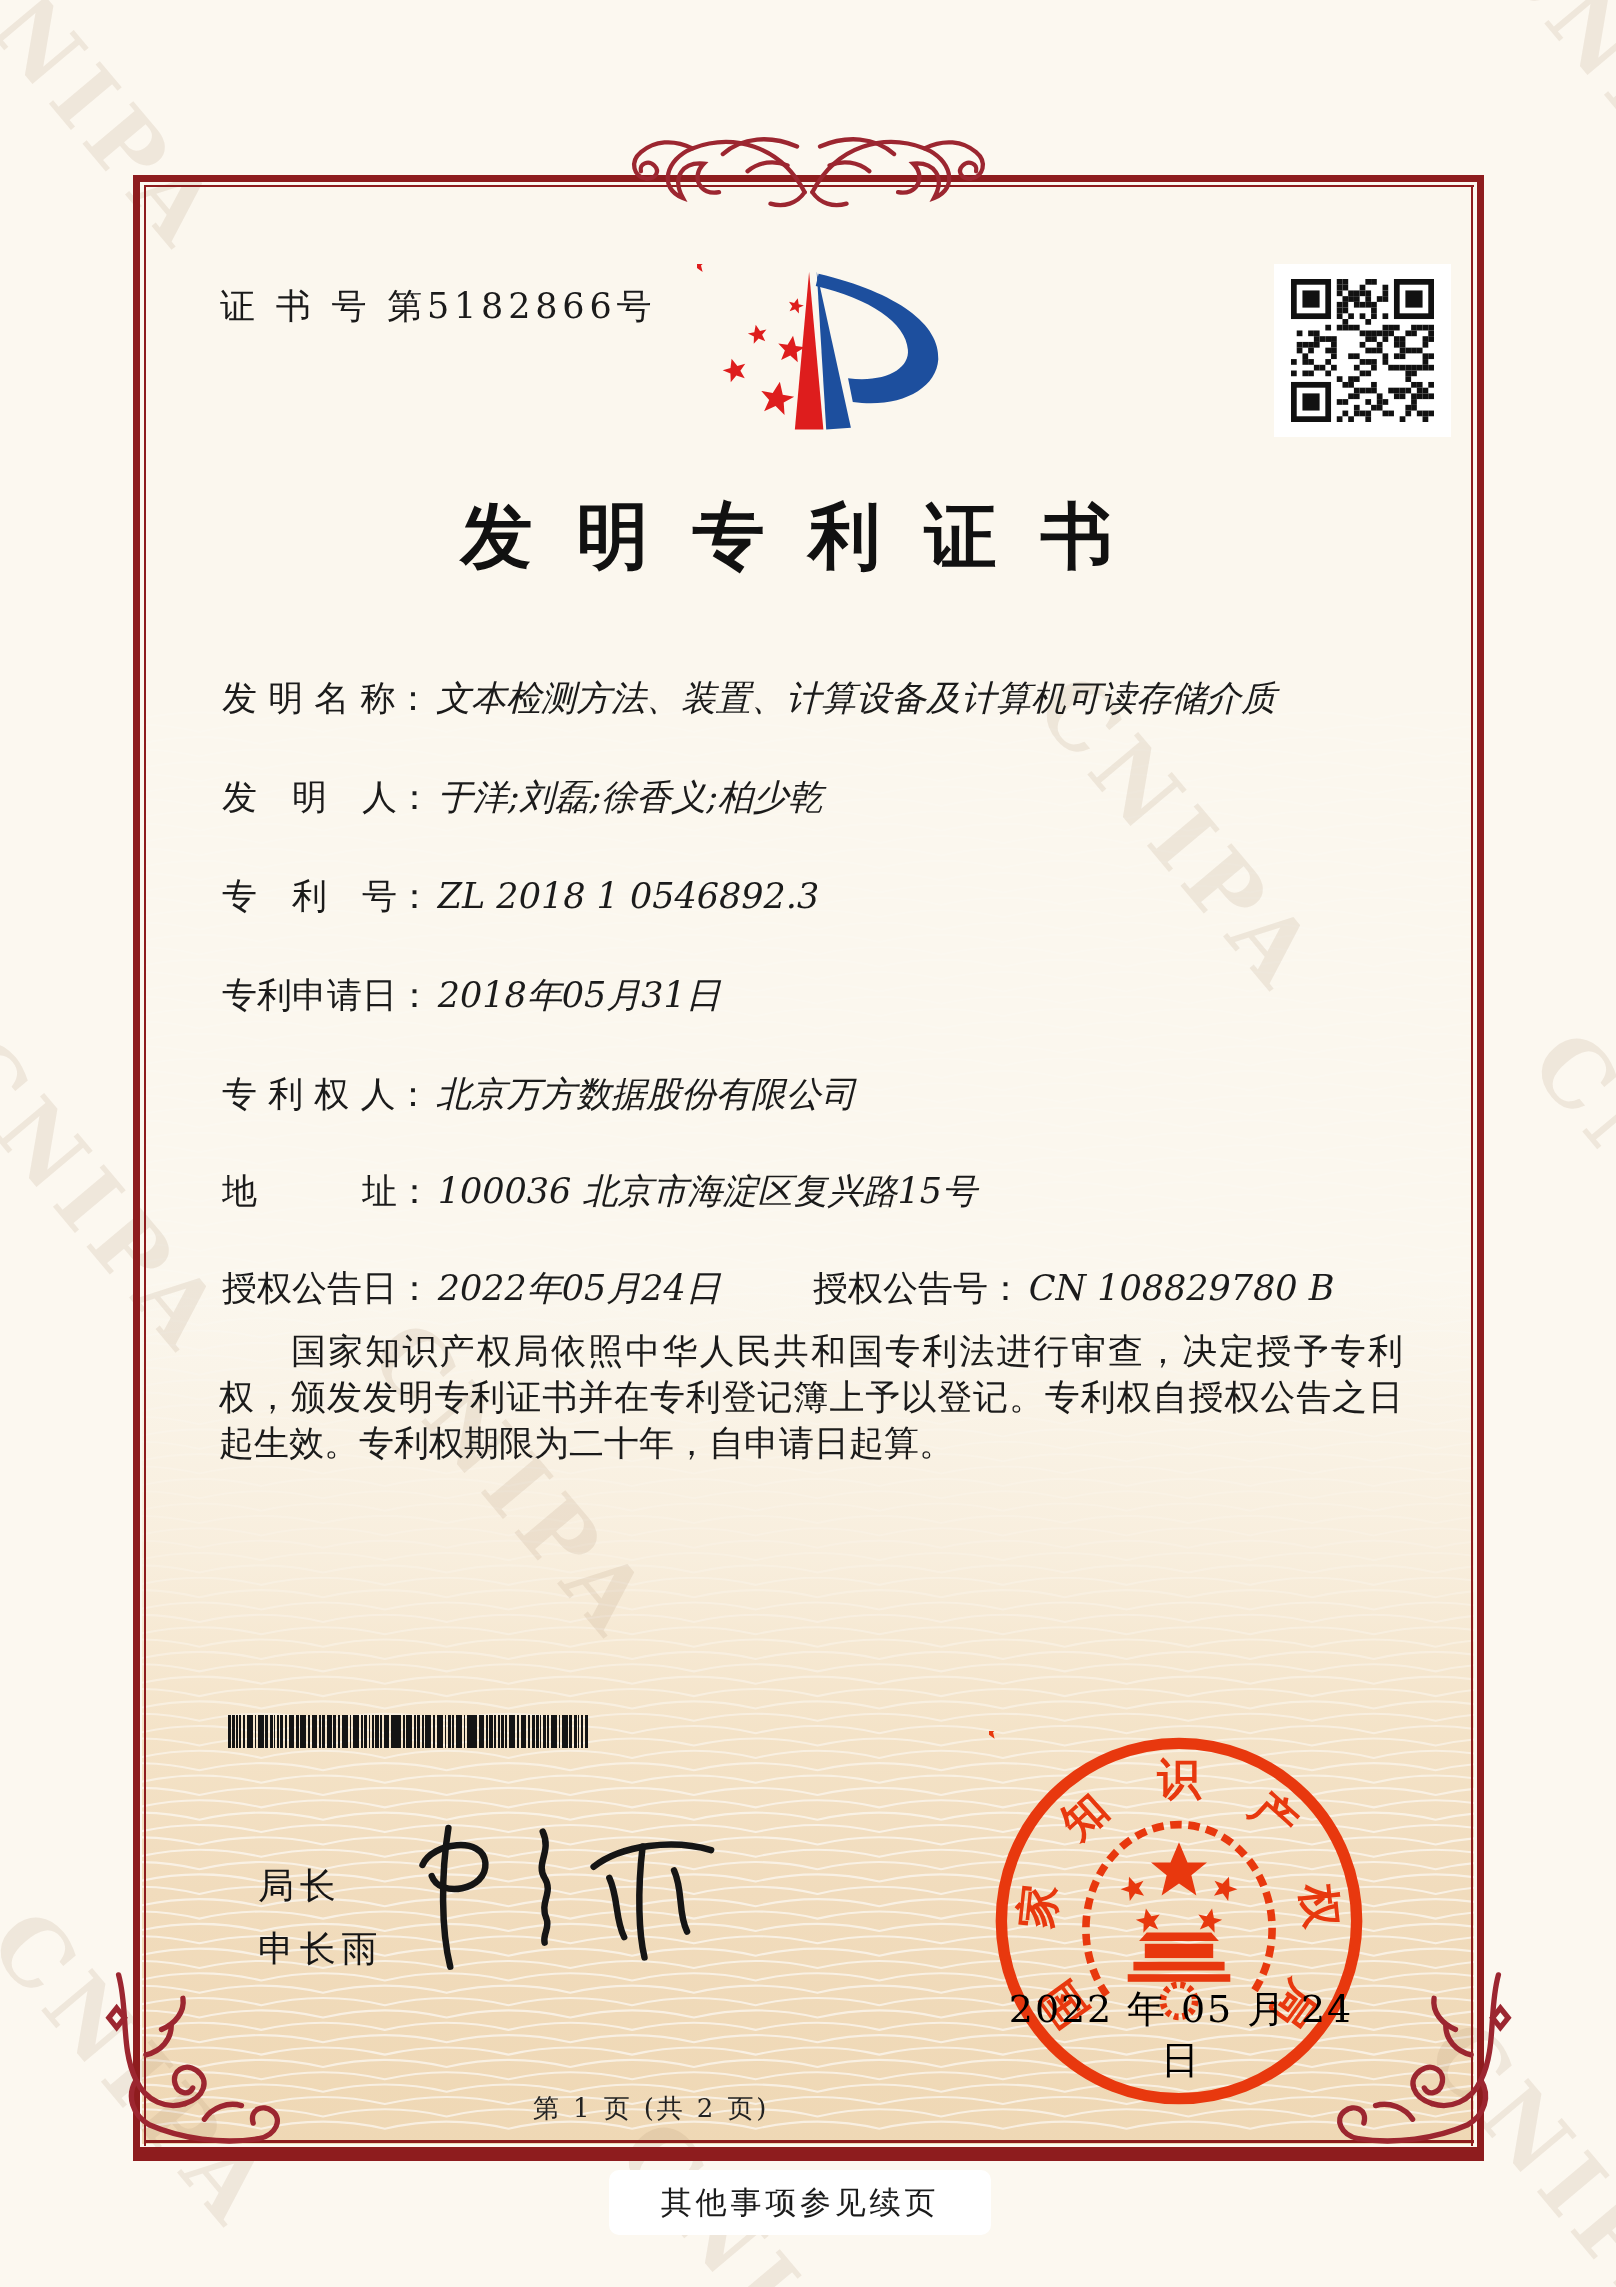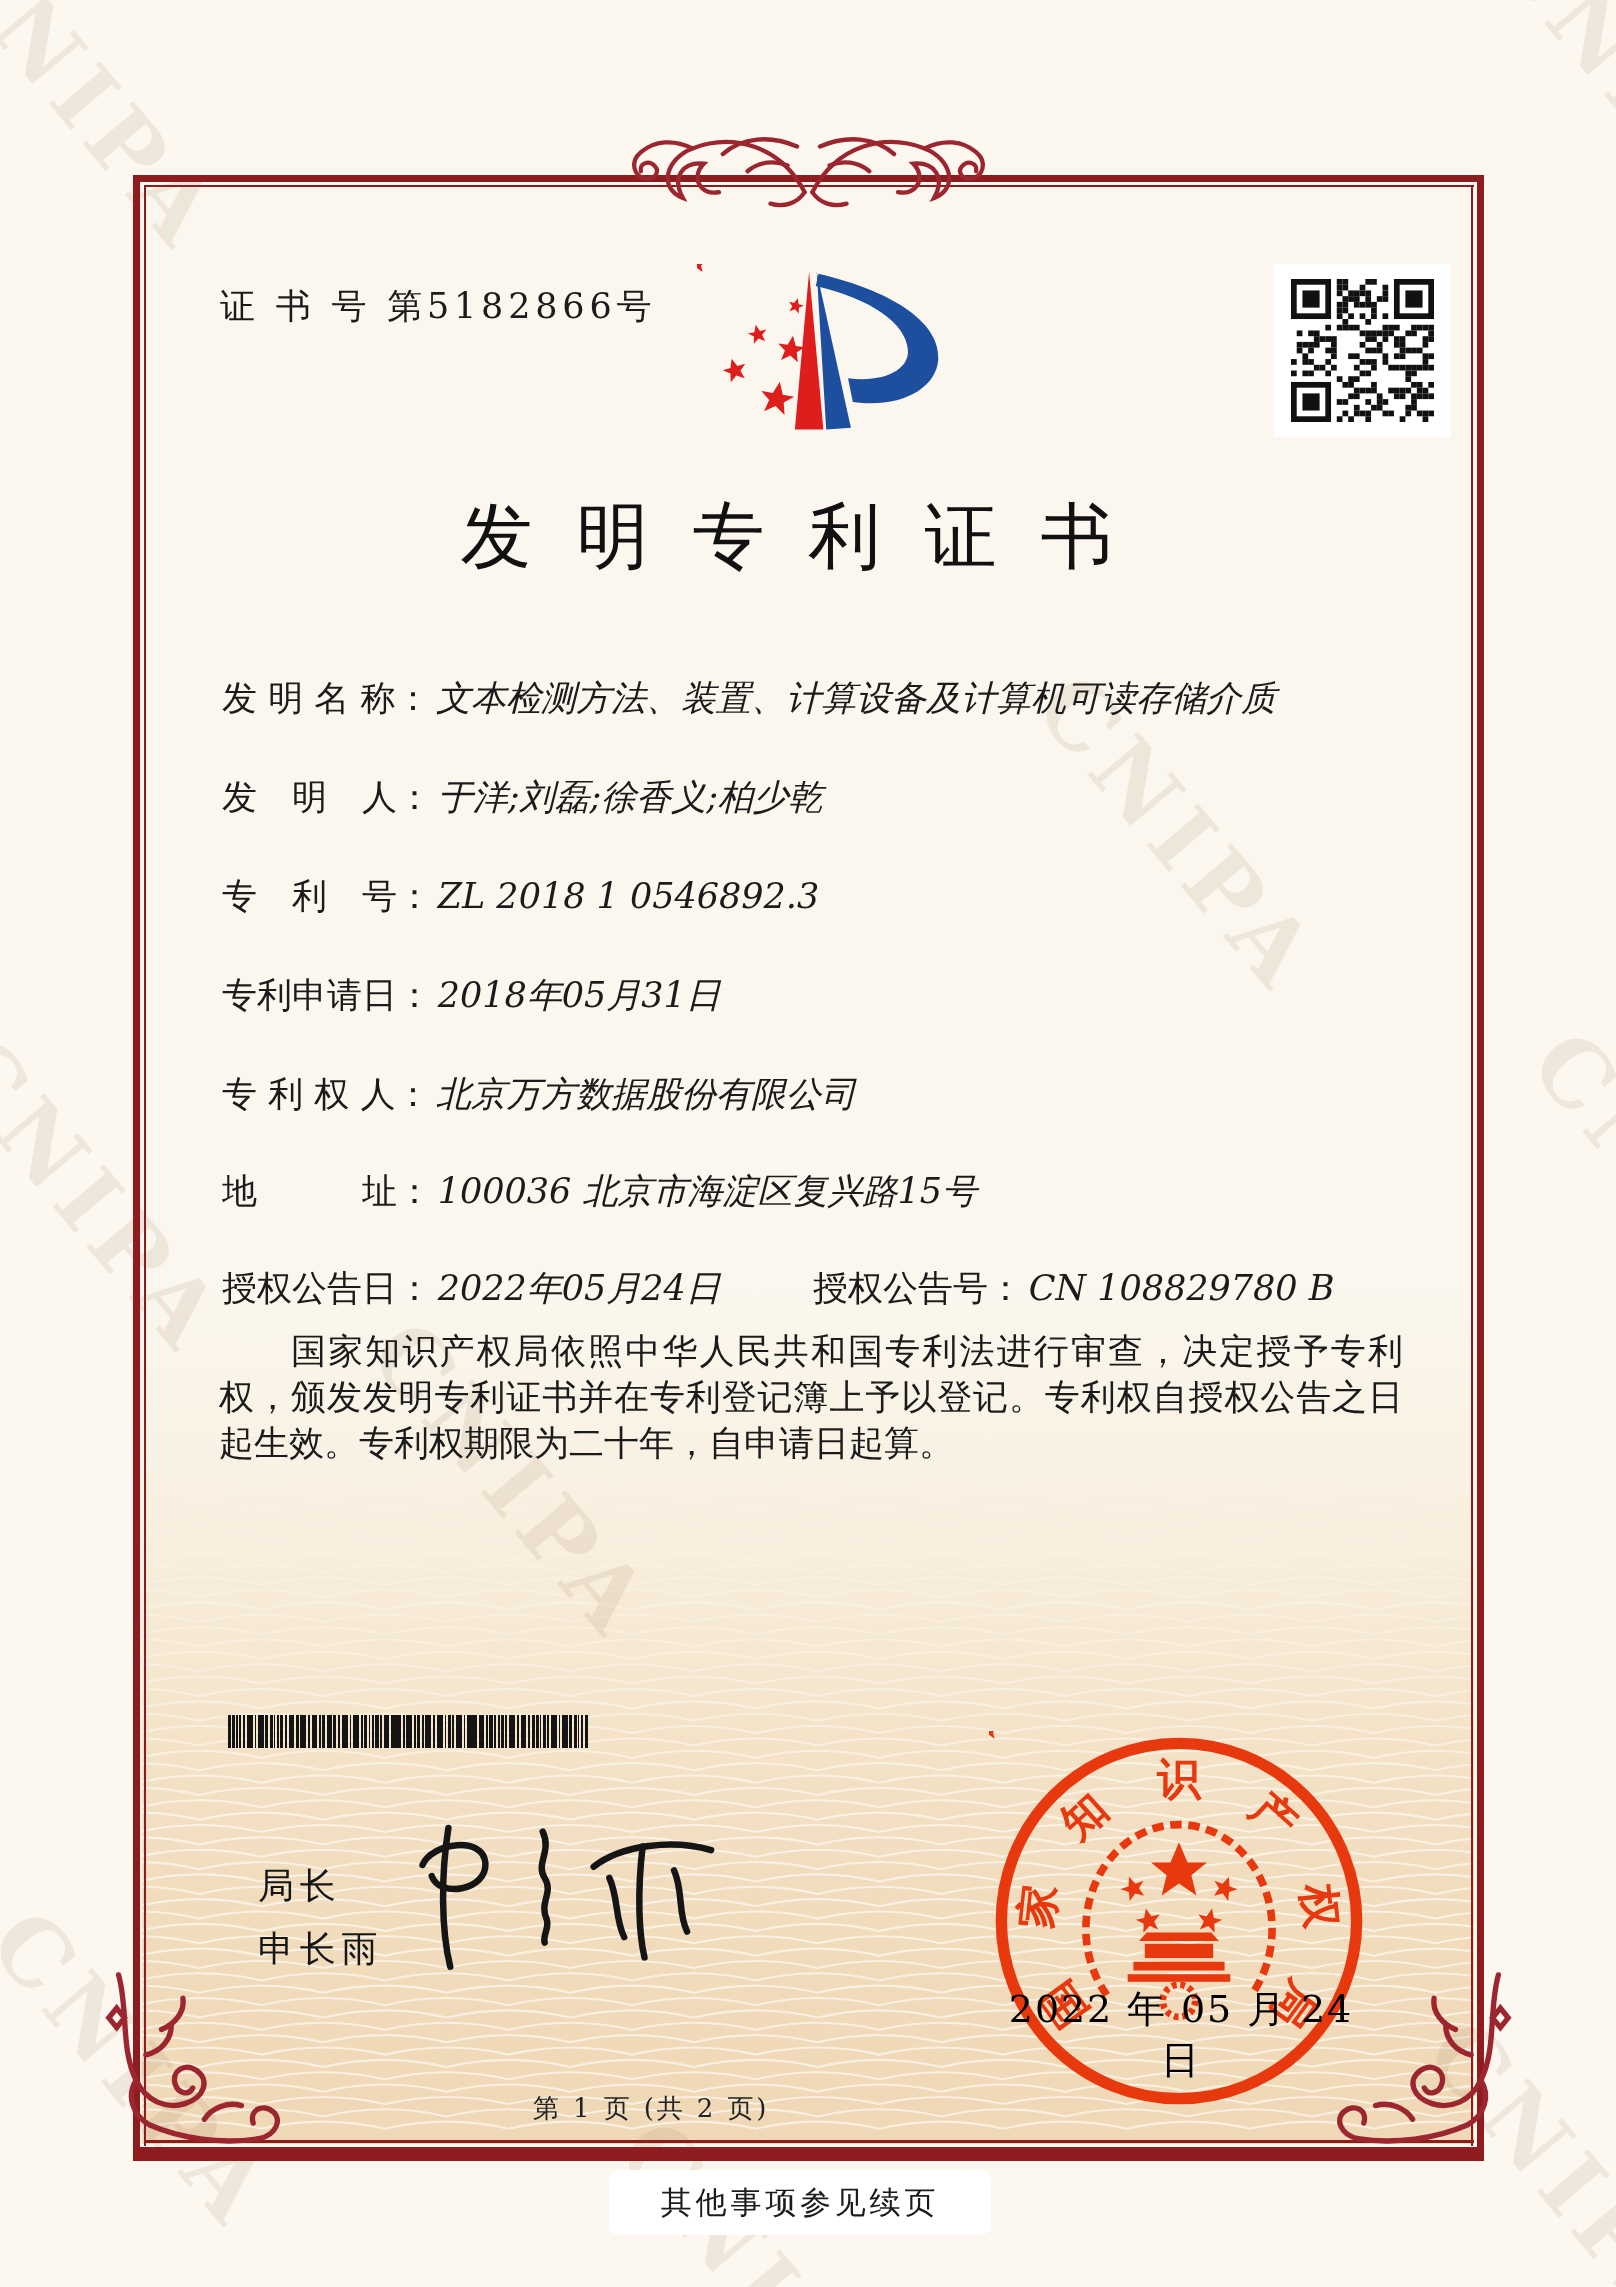--- a/index.html
+++ b/index.html
@@ -16,21 +16,21 @@
 
   
   .wm{color:rgba(172,140,112,0.16);font-size:91px;font-weight:bold;letter-spacing:9.5px;
       transform:rotate(50deg);transform-origin:center;white-space:nowrap;font-family:"DejaVu Serif","Liberation Serif",serif;}
 
   
   .fr{background:#8e1c1e;}
 
   
   .certno{left:220px;top:283px;font-size:35px;letter-spacing:4.8px;color:#1b1b1b;}
-  .title{left:0;right:0;top:489px;text-align:center;font-size:72px;font-weight:400;letter-spacing:44px;color:#111;}
+  .title{left:0;right:0;top:489px;text-align:center;font-size:72px;font-weight:700;letter-spacing:44px;color:#111;}
   .frow{left:222px;font-size:35px;color:#1b1b1b;white-space:nowrap;}
   .frow .lab{display:inline-block;}
   .frow .val{display:inline-block;margin-left:5.7px;font-style:italic;}
   .paras{left:219px;top:1328px;width:1184px;font-size:35px;line-height:46px;color:#1b1b1b;text-align:justify;}
   .paras p{margin:0;text-indent:72px;}
   .barcode{left:228px;top:1715px;width:360px;height:33px;
      background:
        repeating-linear-gradient(90deg,#141414 0 1.9px,rgba(0,0,0,0) 1.9px 3.8px),
        repeating-linear-gradient(90deg,#141414 0 2.9px,rgba(0,0,0,0) 2.9px 10.5px),
        repeating-linear-gradient(90deg,rgba(0,0,0,0) 0 4.8px,#141414 4.8px 6.7px,rgba(0,0,0,0) 6.7px 16px);}

